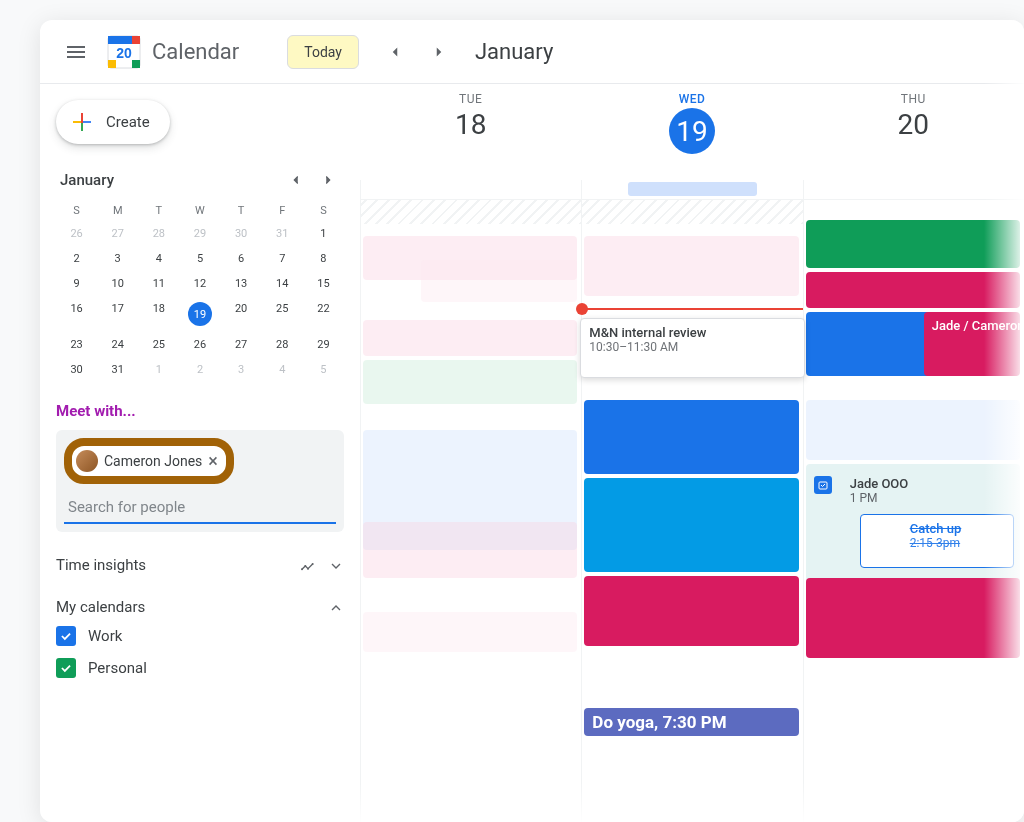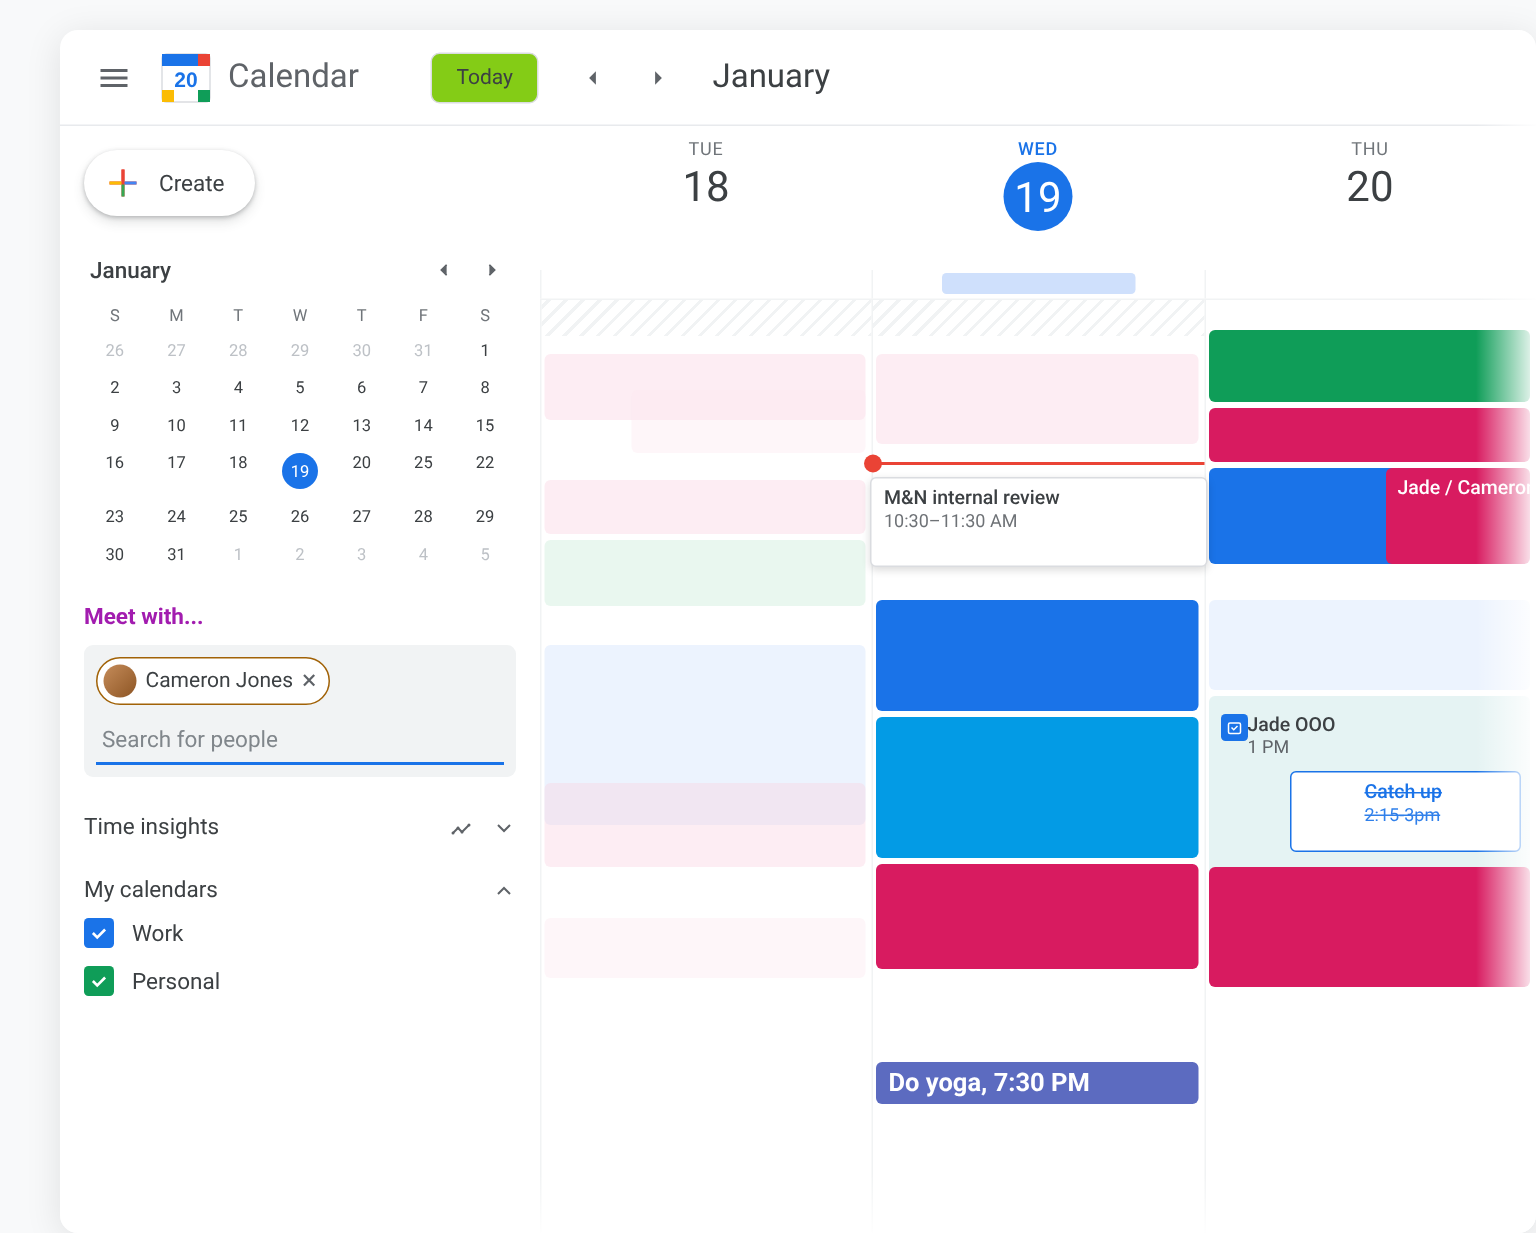--- a/index.html
+++ b/index.html
@@ -4,21 +4,21 @@
 <style>
 * { box-sizing: border-box; margin: 0; padding: 0; }
 body { font-family: 'Google Sans', Roboto, Arial, sans-serif; background: #f8f9fa; width: 1024px; height: 822px; overflow: hidden; position: relative; }
 .window { position: absolute; left: 40px; top: 20px; width: 984px; height: 802px; background: #fff; border-radius: 12px; box-shadow: 0 4px 24px rgba(0,0,0,0.1); overflow: hidden; }
 .header { display: flex; align-items: center; height: 64px; padding: 0 12px; border-bottom: 1px solid #e8eaed; }
 .hamburger { width: 48px; height: 48px; display: flex; align-items: center; justify-content: center; border-radius: 50%; cursor: pointer; }
 .hamburger svg { width: 24px; height: 24px; color: #5f6368; }
 .logo { display: flex; align-items: center; gap: 8px; margin-left: 4px; }
 .logo-icon { width: 40px; height: 40px; position: relative; }
 .app-title { font-size: 22px; color: #5f6368; font-weight: 400; }
-.today-btn { margin-left: 48px; padding: 8px 16px; border: 1px solid #dadce0; border-radius: 6px; background: #84cc16; font-size: 14px; color: #3c4043; cursor: pointer; font-family: inherit; }
+.today-btn { margin-left: 48px; padding: 8px 16px; border: 1px solid #dadce0; border-radius: 6px; background: #fef9c3; font-size: 14px; color: #3c4043; cursor: pointer; font-family: inherit; }
 .nav-arrows { display: flex; align-items: center; margin-left: 16px; gap: 4px; }
 .nav-arrow { width: 40px; height: 40px; display: flex; align-items: center; justify-content: center; border-radius: 50%; cursor: pointer; }
 .nav-arrow svg { width: 18px; height: 18px; color: #5f6368; }
 .month-title { font-size: 22px; color: #3c4043; margin-left: 16px; }
 
 .body { display: flex; height: calc(100% - 64px); }
 .sidebar { width: 320px; padding: 16px; flex-shrink: 0; }
 .create-btn { display: inline-flex; align-items: center; gap: 12px; padding: 10px 20px 10px 14px; background: #fff; border: none; border-radius: 28px; box-shadow: 0 1px 3px rgba(60,64,67,.3), 0 4px 8px rgba(60,64,67,.15); cursor: pointer; font-family: inherit; font-size: 15px; color: #3c4043; margin-bottom: 24px; }
 .plus-icon { width: 24px; height: 24px; }
 
@@ -28,21 +28,21 @@
 .minical-arrow { width: 24px; height: 24px; display: flex; align-items: center; justify-content: center; cursor: pointer; }
 .minical-arrow svg { width: 14px; height: 14px; color: #5f6368; }
 .minical-grid { display: grid; grid-template-columns: repeat(7, 1fr); gap: 0; }
 .minical-dow { text-align: center; font-size: 11px; color: #70757a; padding: 4px 0; }
 .minical-day { text-align: center; font-size: 11px; color: #3c4043; padding: 6px 0; cursor: pointer; position: relative; }
 .minical-day.muted { color: #bdc1c6; }
 .minical-day.today span { display: inline-flex; width: 24px; height: 24px; background: #1a73e8; color: #fff; border-radius: 50%; align-items: center; justify-content: center; }
 
 .section-label { font-size: 15px; color: #a21caf; margin: 20px 0 10px; font-weight: 700; }
 .meet-box { background: #f1f3f4; border-radius: 6px; padding: 8px; }
-.chip { display: inline-flex; align-items: center; gap: 6px; border: 1px solid #a16207; border-radius: 20px; padding: 4px 8px 4px 4px; background: #fff; font-size: 14px; color: #3c4043; }
+.chip { display: inline-flex; align-items: center; gap: 6px; border: 8px solid #a16207; border-radius: 20px; padding: 4px 8px 4px 4px; background: #fff; font-size: 14px; color: #3c4043; }
 .chip-avatar { width: 22px; height: 22px; border-radius: 50%; background: linear-gradient(135deg, #c58c5a, #8d5524); }
 .chip-close { font-size: 18px; color: #5f6368; cursor: pointer; line-height: 1; }
 .search-input { width: 100%; border: none; border-bottom: 2px solid #1a73e8; background: transparent; padding: 10px 4px 6px; font-size: 15px; color: #3c4043; outline: none; font-family: inherit; margin-top: 4px; }
 .search-input::placeholder { color: #80868b; }
 
 .row-toggle { display: flex; align-items: flex-end; justify-content: space-between; padding: 4px 0; cursor: pointer; }
 .row-toggle-label { font-size: 15px; color: #3c4043; }
 .row-icons { display: flex; align-items: center; gap: 12px; color: #5f6368; }
 .chev { width: 16px; height: 16px; }
 
@@ -69,21 +69,21 @@
 .event { position: absolute; left: 2px; right: 4px; border-radius: 4px; padding: 6px 8px; font-size: 13px; color: #fff; overflow: hidden; cursor: pointer; }
 .event.light { opacity: 0.4; }
 .event-title { font-weight: 500; white-space: nowrap; }
 .event-time { font-size: 12px; opacity: 0.9; }
 .event.outlined { background: #fff !important; border: 1.5px solid #1a73e8; color: #1a73e8; }
 .event.strike .event-title, .event.strike .event-time { text-decoration: line-through; margin-left: 41px; }
 .event.popup { background: #fff !important; border: 1px solid #dadce0; color: #3c4043; box-shadow: 0 2px 6px rgba(0,0,0,0.15); z-index: 5; }
 .event.chip-evt { font-size: 17px; padding: 4px 8px; font-weight: bold; }
 .now-line { position: absolute; left: 0; right: 0; height: 2px; background: #ea4335; z-index: 4; }
 .now-dot { position: absolute; width: 12px; height: 12px; background: #ea4335; border-radius: 50%; left: -6px; top: -5px; }
-.ooo { position: absolute; display: flex; align-items: flex-start; gap: 0; font-size: 13px; color: #3c4043; cursor: pointer; }
+.ooo { position: absolute; display: flex; align-items: flex-start; gap: 18px; font-size: 13px; color: #3c4043; cursor: pointer; }
 .ooo-icon { width: 18px; height: 18px; background: #1a73e8; border-radius: 3px; display: flex; align-items: center; justify-content: center; flex-shrink: 0; }
 .ooo-icon svg { width: 12px; height: 12px; color: #fff; }
 
 .fade-right { position: absolute; right: 0; top: 0; bottom: 0; width: 40px; background: linear-gradient(90deg, transparent, rgba(255,255,255,0.95)); pointer-events: none; z-index: 20; }
 .fade-bottom { position: absolute; left: 0; right: 0; bottom: 0; height: 40px; background: linear-gradient(180deg, transparent, rgba(255,255,255,0.95)); pointer-events: none; z-index: 20; }
 </style>
 </head>
 <body>
 
 <div class="window">

